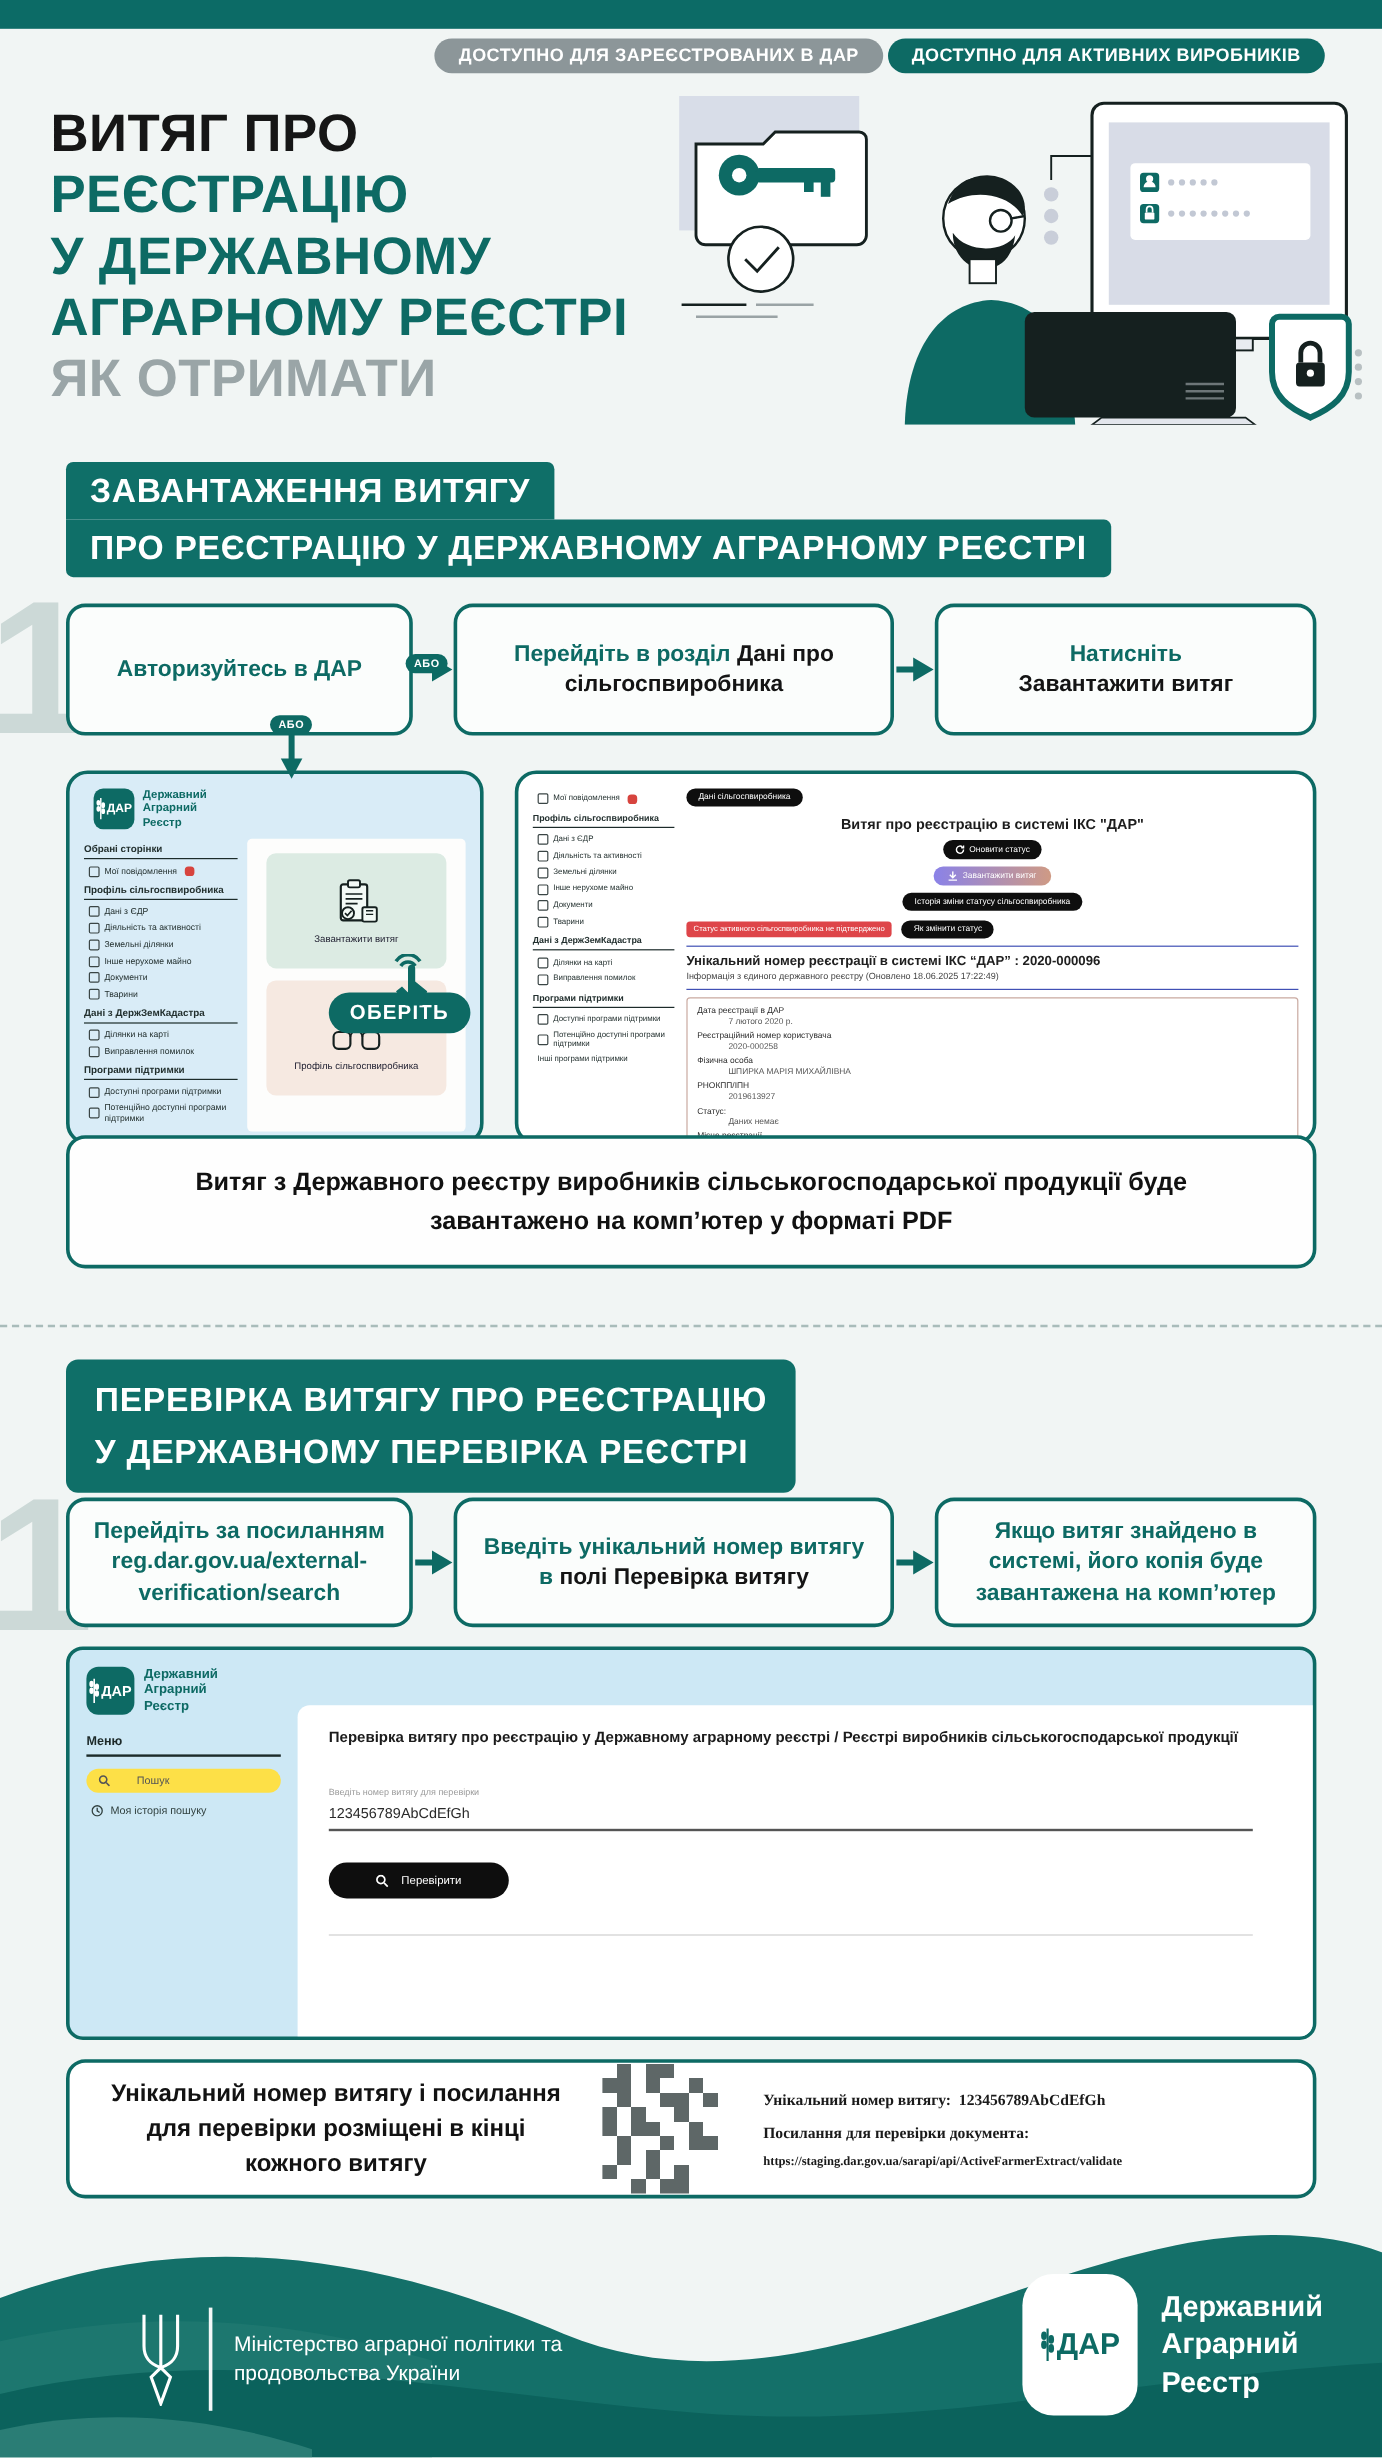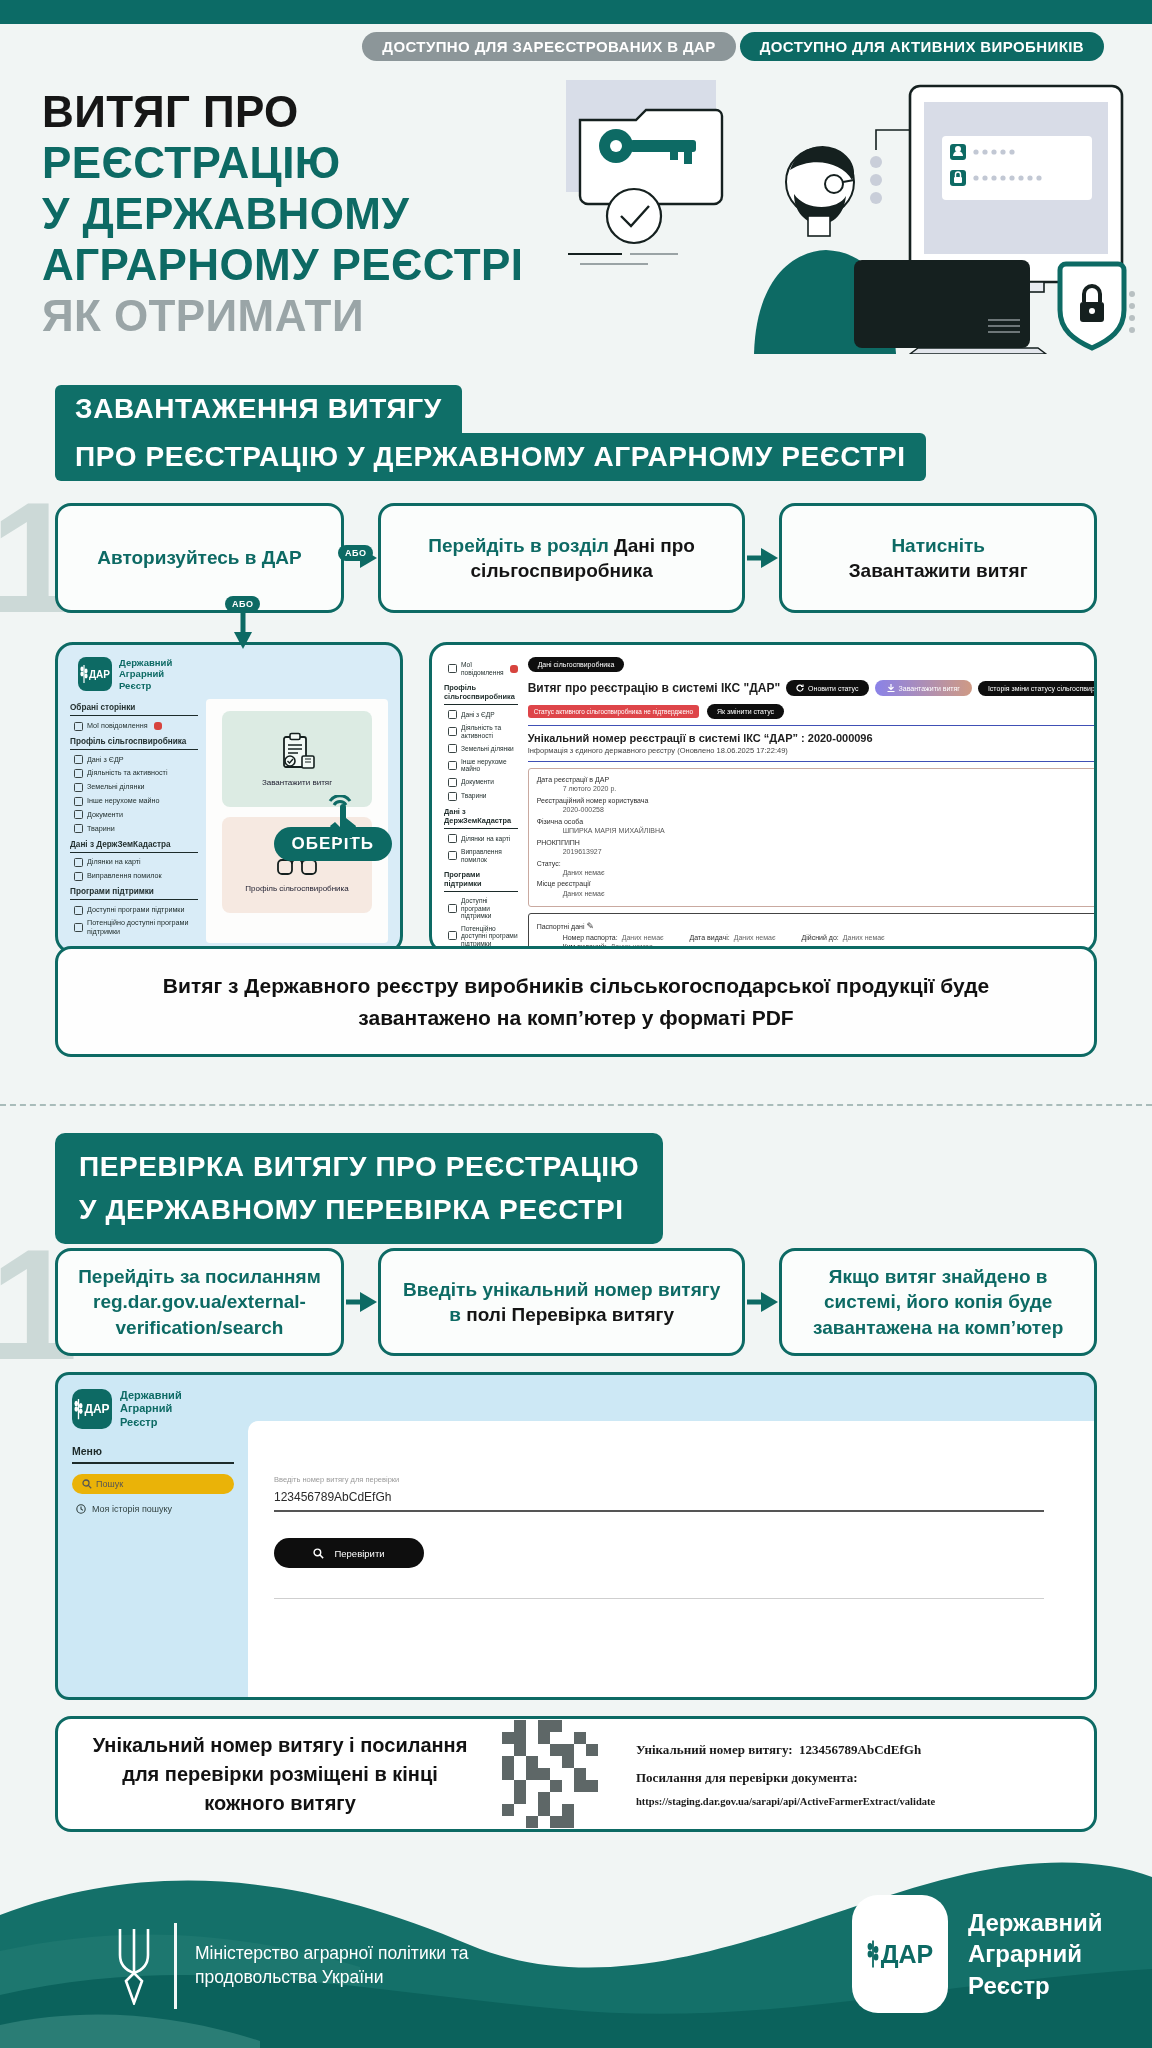--- a/index.html
+++ b/index.html
@@ -55,21 +55,21 @@
   .card.green{background:#dcebe3;}
   .card.pink{background:#f6e9e1;}
   .choose-pill{position:absolute;right:-4px;top:128px;background:#0d6a64;color:#fff;font-weight:800;font-size:17px;letter-spacing:1px;border-radius:999px;padding:7px 18px;z-index:4;}
   .cursor-wrap{position:absolute;right:28px;top:96px;z-index:5;}
   
   .d-side{width:118px;font-size:6.6px;color:#23302f;border-right:0;padding-top:4px;}
   .d-side .s-hdr{font-size:7.4px;}
   .d-main{flex:1;font-size:7px;color:#333;}
   .pill-black{background:#0e0e0e;color:#fff;border-radius:999px;padding:4px 10px;font-size:7px;white-space:nowrap;display:inline-flex;align-items:center;gap:4px;}
   .d-crumb{margin:2px 0 8px;}
-  .d-titlerow{display:flex;align-items:center;gap:6px;flex-wrap:nowrap;}
+  .d-titlerow{display:flex;align-items:center;gap:6px;flex-wrap:nowrap;flex-direction:column;}
   .d-title{font-size:12px;font-weight:700;color:#1d1d1d;white-space:nowrap;}
   .pill-grad{background:linear-gradient(90deg,#8a82e8,#cf9a84);color:#fff;border-radius:999px;padding:4px 12px;font-size:7px;display:inline-flex;gap:4px;align-items:center;white-space:nowrap;}
   .d-statusrow{display:flex;align-items:center;gap:8px;margin:8px 0 6px;}
   .red-badge{background:#de4549;color:#fff;font-size:6.4px;border-radius:3px;padding:3px 6px;}
   .hr-blue{border:0;border-top:1.6px solid #4050b5;margin:6px 0;}
   .d-reg{font-size:11px;font-weight:700;color:#202020;margin:4px 0 2px;}
   .d-info{font-size:7.5px;color:#444;margin-bottom:6px;}
   .fbox{border:1px solid #c9a9a0;border-radius:3px;padding:6px 8px;margin-bottom:6px;}
   .fbox2{border:1.4px solid #444;border-radius:3px;padding:6px 8px;}
   .fl{color:#2c2c2c;line-height:1.35;}
@@ -80,21 +80,21 @@
   
   .note-box{left:55px;top:946px;width:1042px;box-sizing:border-box;border:3px solid #0d6a64;border-radius:16px;background:#fefefe;text-align:center;font-weight:700;font-size:21px;line-height:1.5;padding:21px 60px;}
   .divider{left:0;top:1104px;width:1152px;border-top:2px dashed #a9bcba;}
   
   .verify{left:55px;top:1372px;width:1042px;height:328px;border:3px solid #0d6a64;border-radius:14px;box-sizing:border-box;background:#cde8f5;overflow:hidden;}
   .v-side{position:absolute;left:0;top:0;bottom:0;width:190px;padding:14px 14px 0;box-sizing:border-box;}
   .v-logo{display:flex;gap:8px;align-items:center;}
   .v-logo .logo-sq{width:40px;height:40px;font-size:12px;border-radius:10px;}
   .v-logo .logo-name{font-size:11px;width:78px;}
   .v-menu{font-size:10.5px;font-weight:700;color:#1d2a29;margin-top:16px;border-bottom:2px solid #1c2b2a;padding-bottom:5px;}
-  .v-search{background:#eab308;border-radius:999px;display:flex;align-items:center;gap:4px;padding:5px 10px;margin-top:10px;font-size:9px;color:#555;}
+  .v-search{background:#fde047;border-radius:999px;display:flex;align-items:center;gap:22px;padding:5px 10px;margin-top:10px;font-size:9px;color:#555;}
   .v-hist{display:flex;align-items:flex-start;gap:6px;font-size:9px;color:#30403f;margin-top:10px;padding-left:4px;}
   .v-main{position:absolute;left:190px;top:46px;right:0;bottom:0;background:#fff;border-top-left-radius:10px;padding:20px 26px;box-sizing:border-box;}
   .v-title{font-size:12.5px;font-weight:700;color:#1c1c1c;}
   .v-label{font-size:7.5px;color:#9a9a9a;margin-top:34px;}
   .v-value{font-size:12px;color:#2a2a2a;margin-top:6px;}
   .v-underline{border-bottom:2px solid #555;margin-top:6px;width:97%;}
   .v-btn{margin-top:26px;background:#0e0e0e;color:#fff;border-radius:999px;width:150px;height:30px;display:flex;align-items:center;justify-content:center;gap:10px;font-size:9.5px;}
   .v-divider{border-top:1.4px solid #cfcfcf;margin-top:30px;width:97%;}
   
   .qr-box{left:55px;top:1716px;width:1042px;height:116px;box-sizing:border-box;border:3px solid #0d6a64;border-radius:16px;background:#fff;display:flex;align-items:center;padding:10px 26px;gap:26px;}
@@ -539,20 +539,21 @@
     </div>
     <div class="v-hist">
       <svg width="10" height="10" viewBox="0 0 10 10">
           <circle cx="5" cy="5" r="4.2" fill="none" stroke="#30403f" stroke-width="1.1"></circle>
           <path d="M5 2.5 V5 L7 6.4" fill="none" stroke="#30403f" stroke-width="1.1"></path>
         </svg>
       <span>Моя історія пошуку</span>
     </div>
   </div>
   <div class="v-main">
+    <div class="v-title">Перевірка витягу про реєстрацію у Державному аграрному реєстрі / Реєстрі виробників сільськогосподарської продукції</div>
     <div class="v-label">Введіть номер витягу для перевірки</div>
     <div class="v-value">123456789AbCdEfGh</div>
     <div class="v-underline"></div>
     <div class="v-btn">
       <svg width="11" height="11" viewBox="0 0 10 10">
           <circle cx="4" cy="4" r="3" fill="none" stroke="#fff" stroke-width="1.3"></circle>
           <line x1="6.4" y1="6.4" x2="9.2" y2="9.2" stroke="#fff" stroke-width="1.3"></line>
         </svg>
       <span>Перевірити</span>
     </div>

